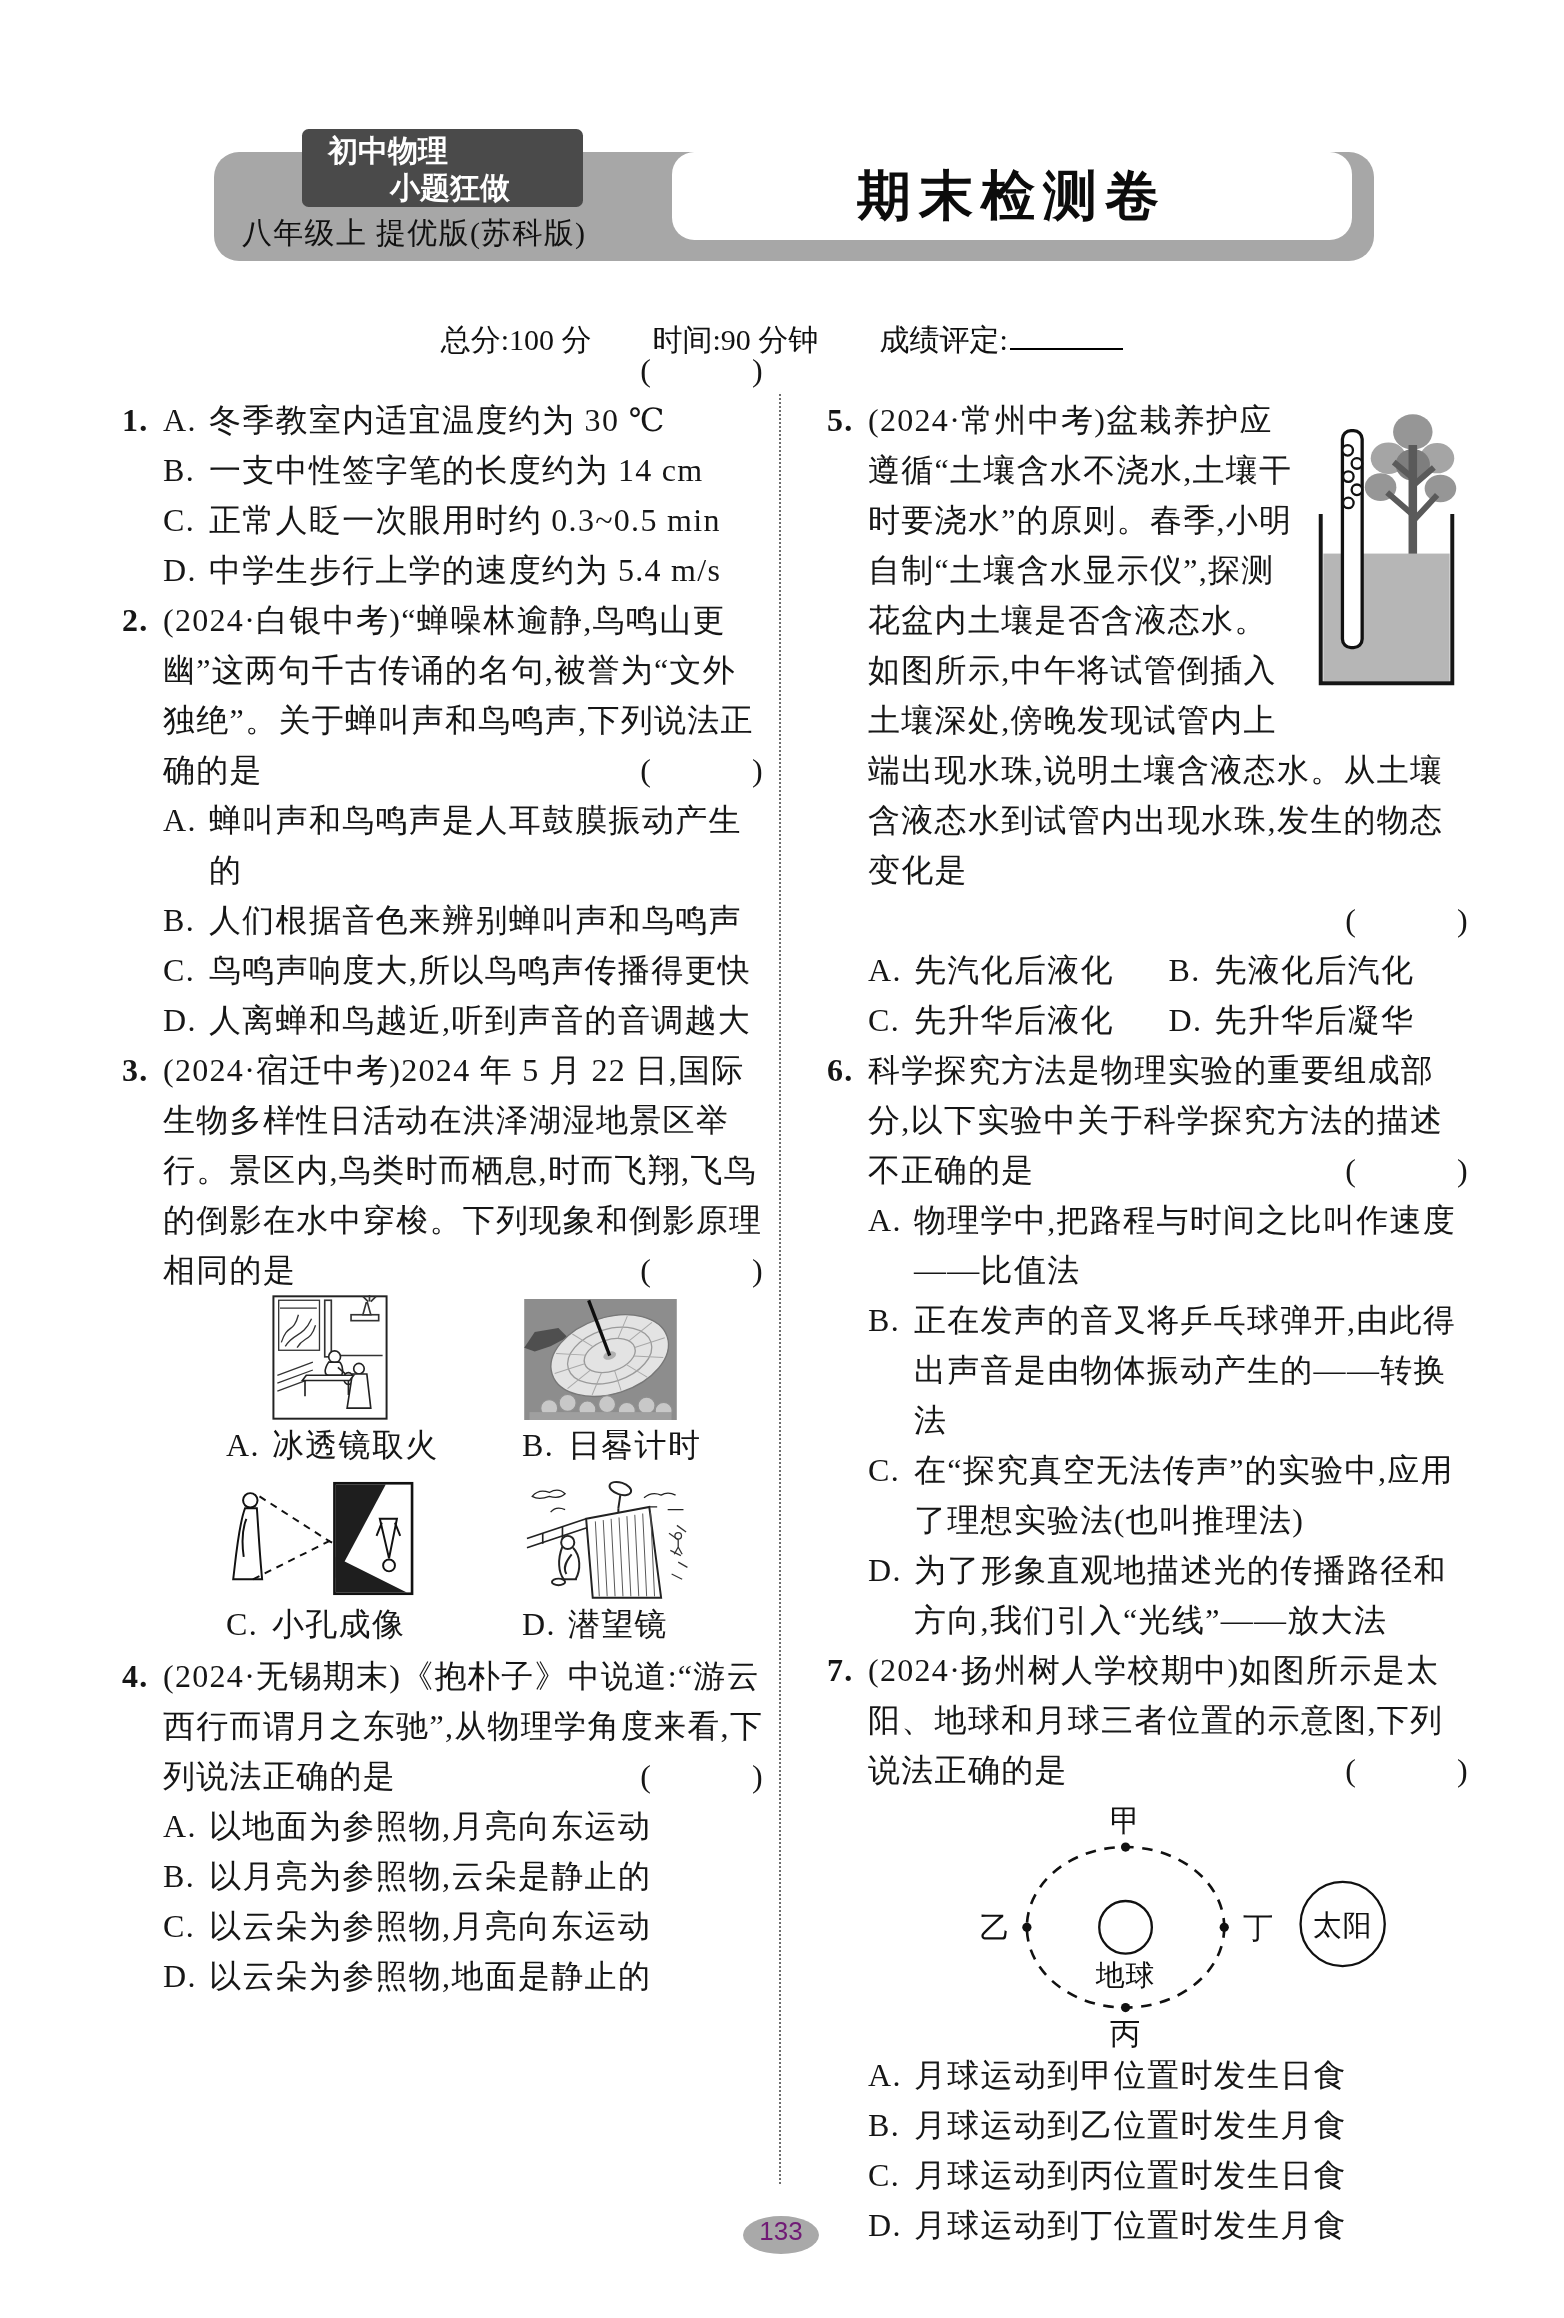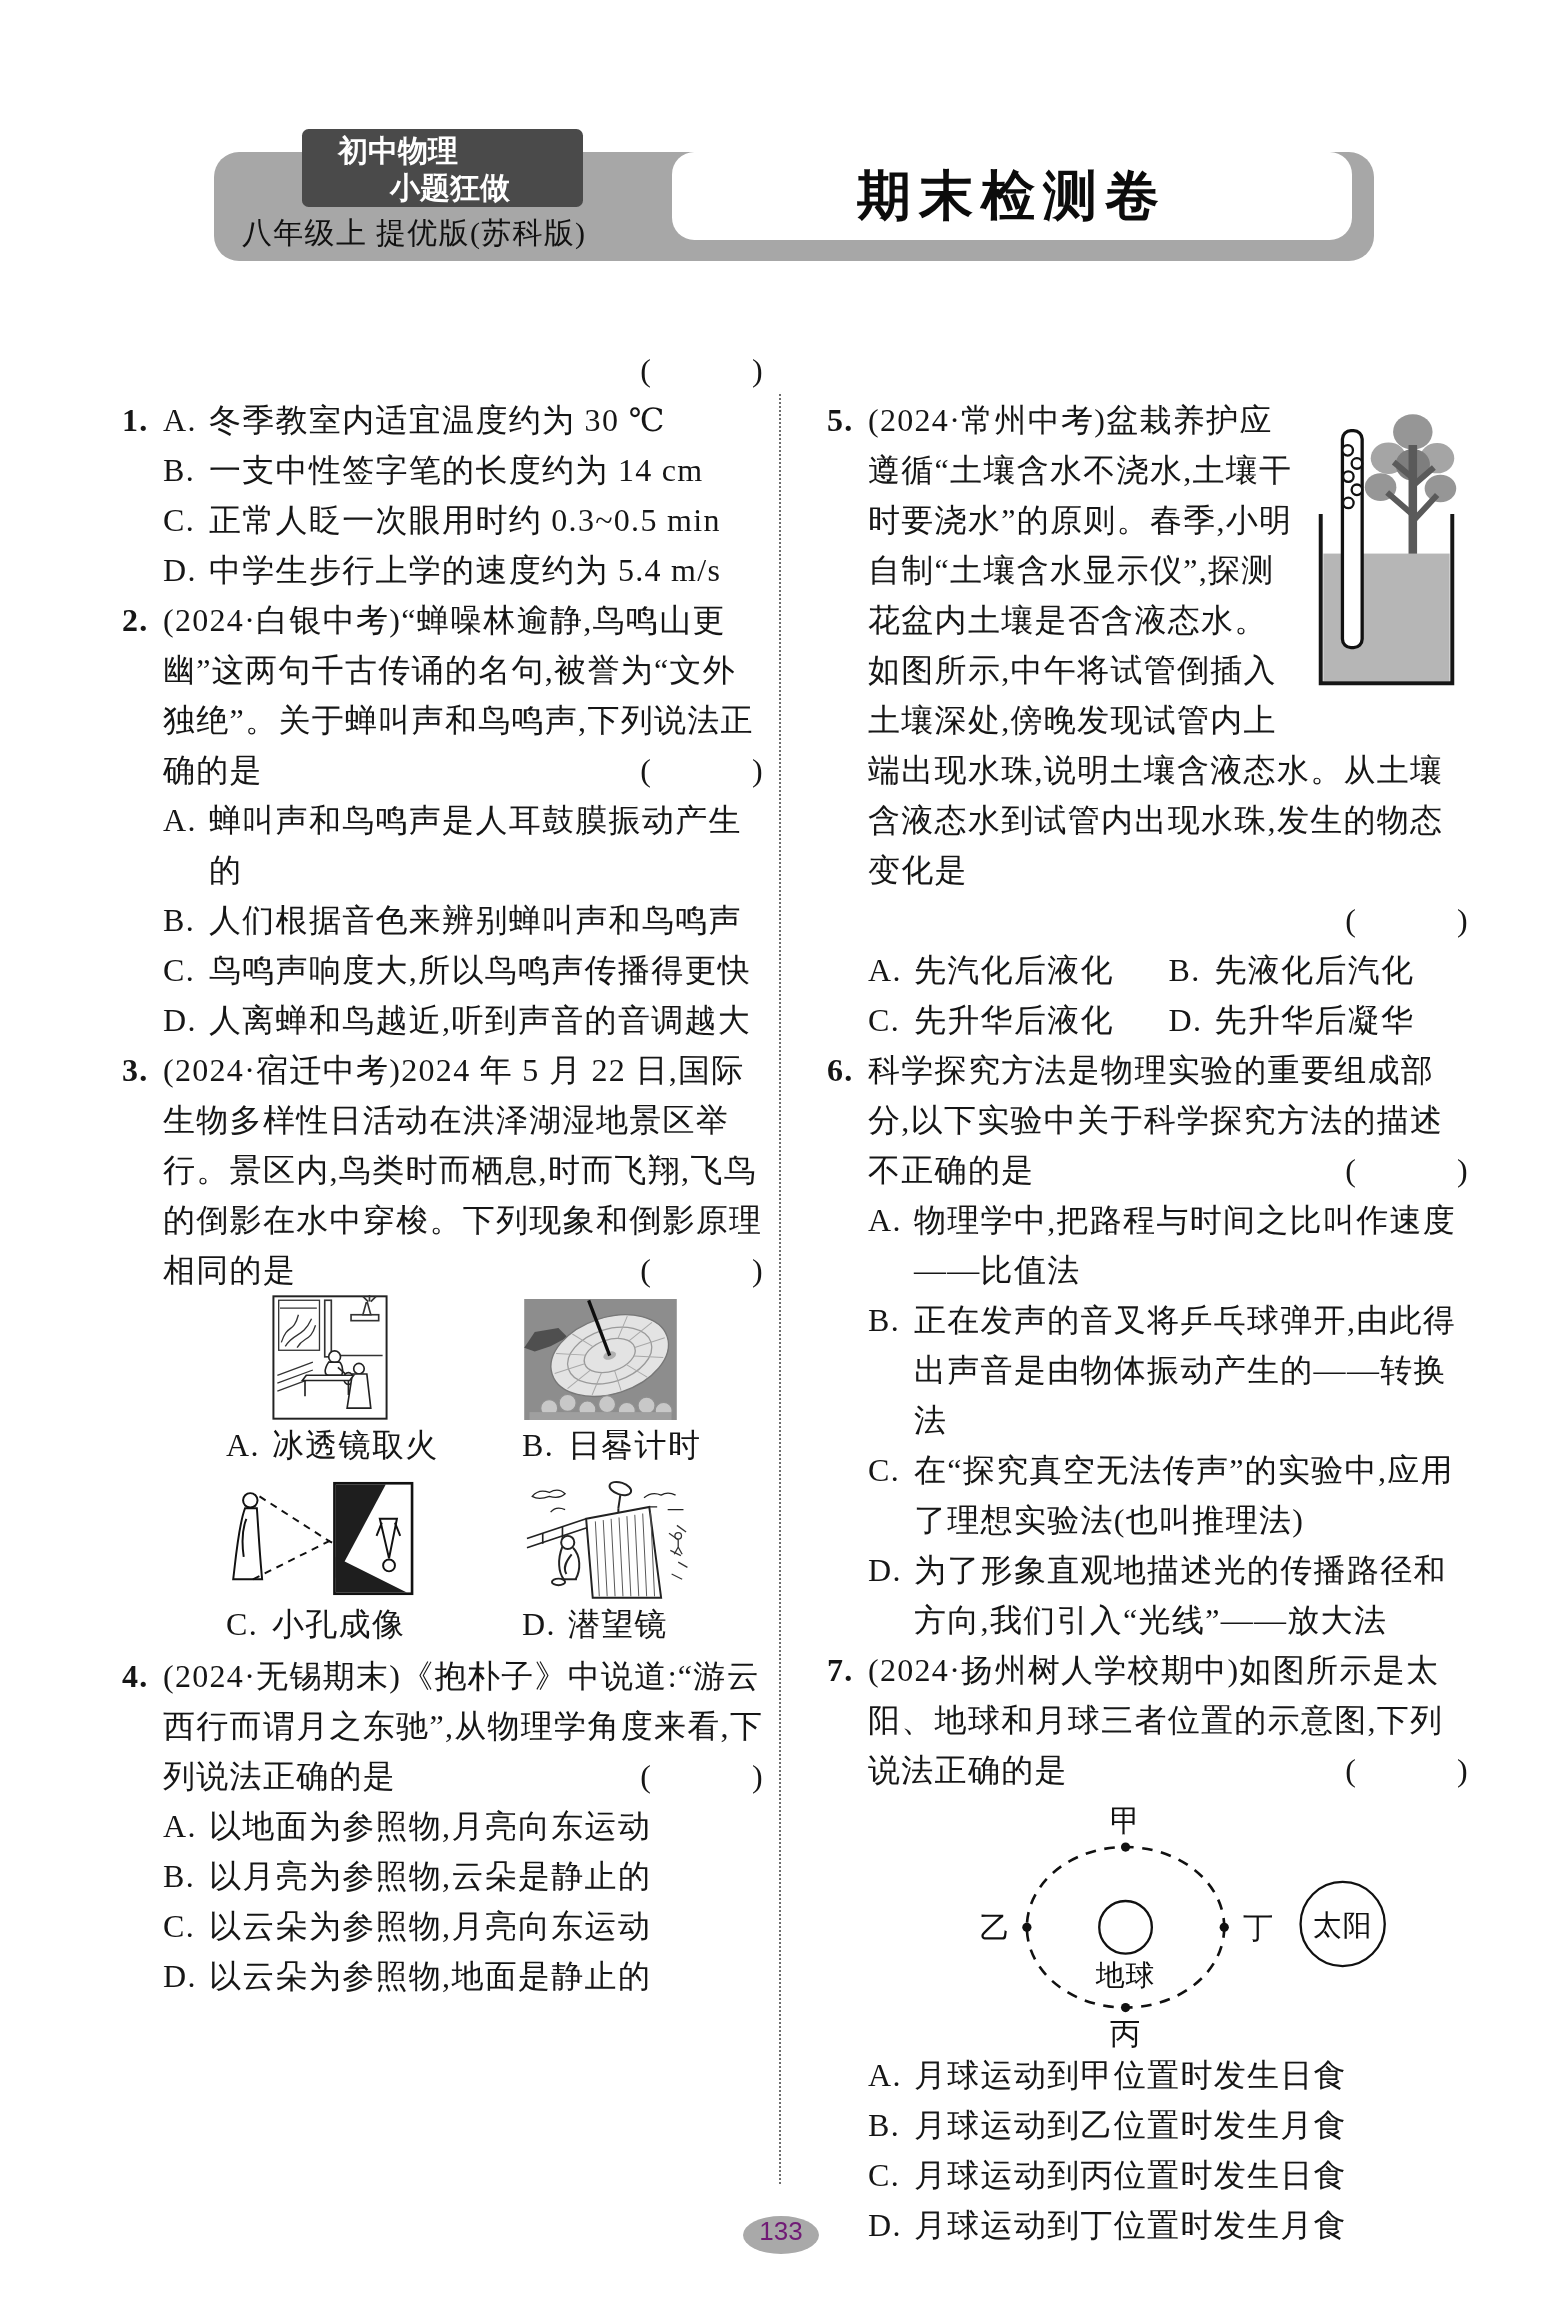--- a/index.html
+++ b/index.html
@@ -5,21 +5,21 @@
   html,body{margin:0;padding:0;background:#e8e8e8;}
   .page{position:relative;width:1564px;height:2319px;background:#ffffff;overflow:hidden;
         font-family:"Liberation Serif","DejaVu Serif",serif;color:#161616;}
   
   .band{position:absolute;left:214px;top:152px;width:1160px;height:109px;background:#a7a7a7;border-radius:25px;}
   .capsule{position:absolute;left:672px;top:152px;width:680px;height:88px;background:#ffffff;border-radius:22.4px;
            display:flex;align-items:center;justify-content:center;}
   .title{font-size:54px;font-weight:bold;letter-spacing:8px;color:#0c0c0c;}
   .badge{position:absolute;left:302px;top:129px;width:281px;height:78px;background:#4a4a4a;border-radius:6.6px;
          color:#ffffff;font-weight:bold;font-size:30px;line-height:37px;padding-top:2.6px;box-sizing:border-box;}
-  .badge .l1{padding-left:36px;}
+  .badge .l1{padding-left:26px;}
   .badge .l2{padding-left:88px;}
   .edition{position:absolute;left:242px;top:213px;font-size:30px;font-weight:normal;letter-spacing:1.3px;color:#111;}
   .meta{position:absolute;left:0;top:320px;width:1564px;display:flex;justify-content:center;gap:61px;
         font-size:30px;color:#111;}
   .meta .blank{display:inline-block;width:113px;border-bottom:2px solid #000;height:26px;margin-left:2.6px;}
   
   .divider{position:absolute;left:779px;top:394px;height:1790px;width:0;border-left:2.6px dotted #6d6d6d;}
   .col{position:absolute;top:395px;width:642px;font-size:32px;line-height:50px;letter-spacing:1.3px;}
   .col-left{left:122px;}
   .col-right{left:827px;}
@@ -67,20 +67,27 @@
   <div class="band"></div>
   <div class="capsule">
     <span class="title">期末检测卷</span>
   </div>
   <div class="badge">
     <div class="l1">初中物理</div>
     <div class="l2">小题狂做</div>
   </div>
   <div class="edition">八年级上 提优版(苏科版)</div>
 
+  <div class="meta">
+    <span>总分:100 分</span>
+    <span>时间:90 分钟</span>
+    <span>
+      <span>成绩评定:</span><span class="blank"></span>
+    </span>
+  </div>
 
   <div class="divider"></div>
 
   <div class="col col-left">
 
 
     <div class="q">
       <span class="qnum">1.</span>
       <div class="qbody">
         <div class="stem">

